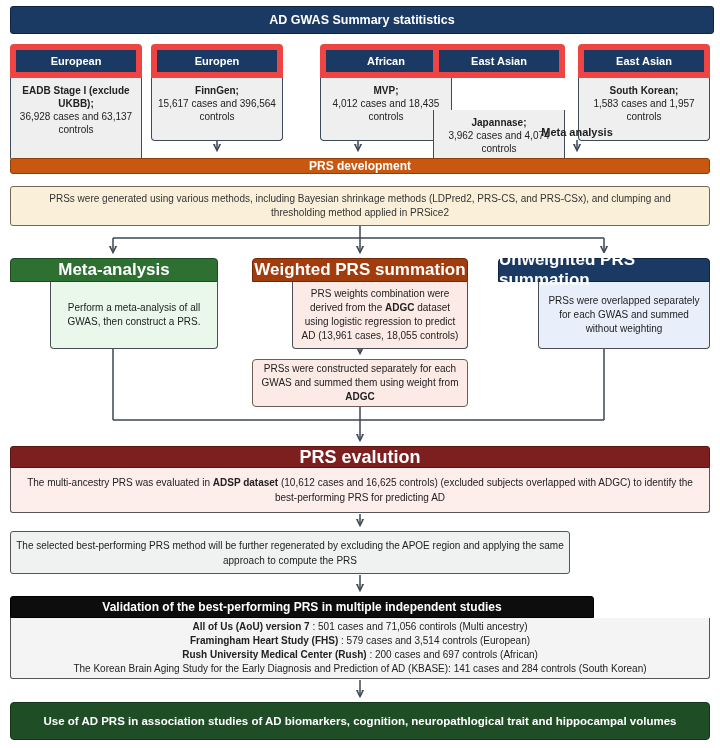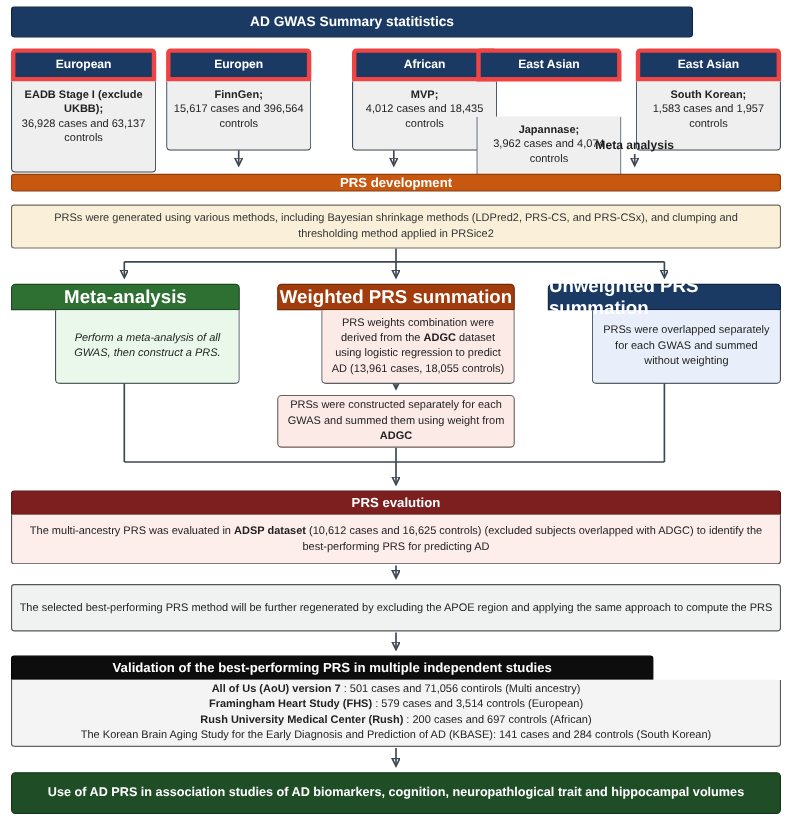--- a/index.html
+++ b/index.html
@@ -6,26 +6,26 @@
   #canvas{
     position:relative;width:720px;height:748px;
     font-family:"Liberation Sans",sans-serif;
     color:#1c1c1c;background:#ffffff;overflow:hidden;
   }
   .abs{position:absolute;box-sizing:border-box;}
   .bar{
     display:flex;align-items:center;justify-content:center;
     color:#ffffff;font-weight:700;border-radius:3px;text-align:center;
   }
-  .title-bar{left:10px;top:6px;width:620px;height:28px;background:var(--navy,#1A3A64);font-size:12.5px;border:1px solid #10243f;}
+  .title-bar{left:10px;top:6px;width:704px;height:28px;background:var(--navy,#1A3A64);font-size:12.5px;border:1px solid #10243f;}
   
   .src-h{
     height:22px;display:flex;align-items:center;justify-content:center;
     background:var(--navy,#1A3A64);color:#fff;font-weight:700;font-size:11px;
-    border:4px solid #ef4444;border-radius:4px 4px 0 0;
+    border:6px solid #ef4444;border-radius:4px 4px 0 0;
   }
   .src-b{
     background:var(--source-body,#EFEFEF);border:1px solid #3e4a5a;border-top:none;
     border-radius:0 0 4px 4px;text-align:center;font-size:10px;line-height:13px;
     padding:6px 4px 2px 4px;color:#222;
   }
   .src-name{font-weight:700;}
   .orange-bar{left:10px;top:158px;width:700px;height:16px;background:var(--orange,#C8570F);font-size:12px;border:1px solid #8f3d09;}
   .cream-box{
     left:10px;top:186px;width:700px;height:40px;background:var(--cream,#FAF0DA);
@@ -39,29 +39,29 @@
   .col-b{
     border:1px solid #4a4f57;border-top:none;border-radius:0 0 4px 4px;
     display:flex;align-items:center;justify-content:center;text-align:center;
     font-size:10px;line-height:14px;padding:2px 8px;color:#222;margin-left:40px;
   }
   .mid-note{
     left:252px;top:359px;width:216px;height:48px;background:var(--light-pink,#FCEAE6);
     border:1px solid #6b5e58;border-radius:4px;display:flex;align-items:center;justify-content:center;
     text-align:center;font-size:10px;line-height:14px;padding:0 8px;color:#222;
   }
-  .maroon-bar{left:10px;top:446px;width:700px;height:22px;background:var(--maroon,#7E1F1F);font-size:12px;border:1px solid #5a1414;border-radius:3px 3px 0 0;}
+  .maroon-bar{left:10px;top:446px;width:700px;height:22px;background:var(--maroon,#7E1F1F);font-size:18px;border:1px solid #5a1414;border-radius:3px 3px 0 0;}
   .eval-body{
     left:10px;top:468px;width:700px;height:45px;background:var(--eval-pink,#FDEDEB);
     border:1px solid #555;border-top:none;border-radius:0 0 3px 3px;
     display:flex;align-items:center;justify-content:center;text-align:center;
     font-size:10px;line-height:15px;padding:0 12px;color:#222;
   }
   .apoe-box{
-    left:10px;top:531px;width:700px;height:43px;background:var(--light-gray,#F0F2F2);
+    left:10px;top:531px;width:560px;height:43px;background:var(--light-gray,#F0F2F2);
     border:1px solid #555;border-radius:3px;display:flex;align-items:center;justify-content:center;
     text-align:center;font-size:10px;line-height:15px;padding:0 4px;color:#222;
   }
   .black-bar{left:10px;top:596px;width:584px;height:22px;background:var(--black,#0D0D0D);font-size:12px;border:1px solid #000;border-radius:3px 3px 0 0;text-align:center;}
   .valid-body{
     left:10px;top:618px;width:700px;height:61px;background:var(--validation-gray,#F4F4F4);
     border:1px solid #555;border-top:none;border-radius:0 0 3px 3px;
     text-align:center;font-size:10px;line-height:14px;padding:2px 8px;color:#222;
   }
   .green-bar{
@@ -144,21 +144,21 @@
     </div>
   </div>
 
   <div class="abs meta-label">Meta analysis</div>
 
   <div class="abs bar orange-bar">PRS development</div>
   <div class="abs cream-box">PRSs were generated using various methods, including Bayesian shrinkage methods (LDPred2, PRS-CS, and PRS-CSx), and clumping and thresholding method applied in PRSice2</div>
 
   <div class="abs" style="left:10px;top:258px;width:208px;">
     <div class="col-h" style="background:var(--green,#2D7032);border-color:#1d4a21;">Meta-analysis</div>
-    <div class="col-b" style="height:62px;background:var(--light-green,#E9F8EA);font-style:italic;">Perform a meta-analysis of all GWAS, then construct a PRS.</div>
+    <div class="col-b" style="height:62px;background:var(--light-green,#E9F8EA);">Perform a meta-analysis of all GWAS, then construct a PRS.</div>
   </div>
   <div class="abs" style="left:252px;top:258px;width:216px;">
     <div class="col-h" style="background:var(--brick,#A23C0C);border-color:#6f2a08;">Weighted PRS summation</div>
     <div class="col-b" style="height:62px;background:var(--light-pink,#FCEAE6);">
         <span><span>PRS weights combination were derived from the </span><span style="font-weight: 700;">ADGC</span><span> dataset using logistic regression to predict AD (13,961 cases, 18,055 controls)</span></span>
       </div>
   </div>
   <div class="abs" style="left:498px;top:258px;width:212px;">
     <div class="col-h" style="background:var(--navy,#1A3A64);border-color:#10243f;">Unweighted PRS summation</div>
     <div class="col-b" style="height:62px;background:var(--light-blue,#E9EFFA);">PRSs were overlapped separately for each GWAS and summed without weighting</div>

